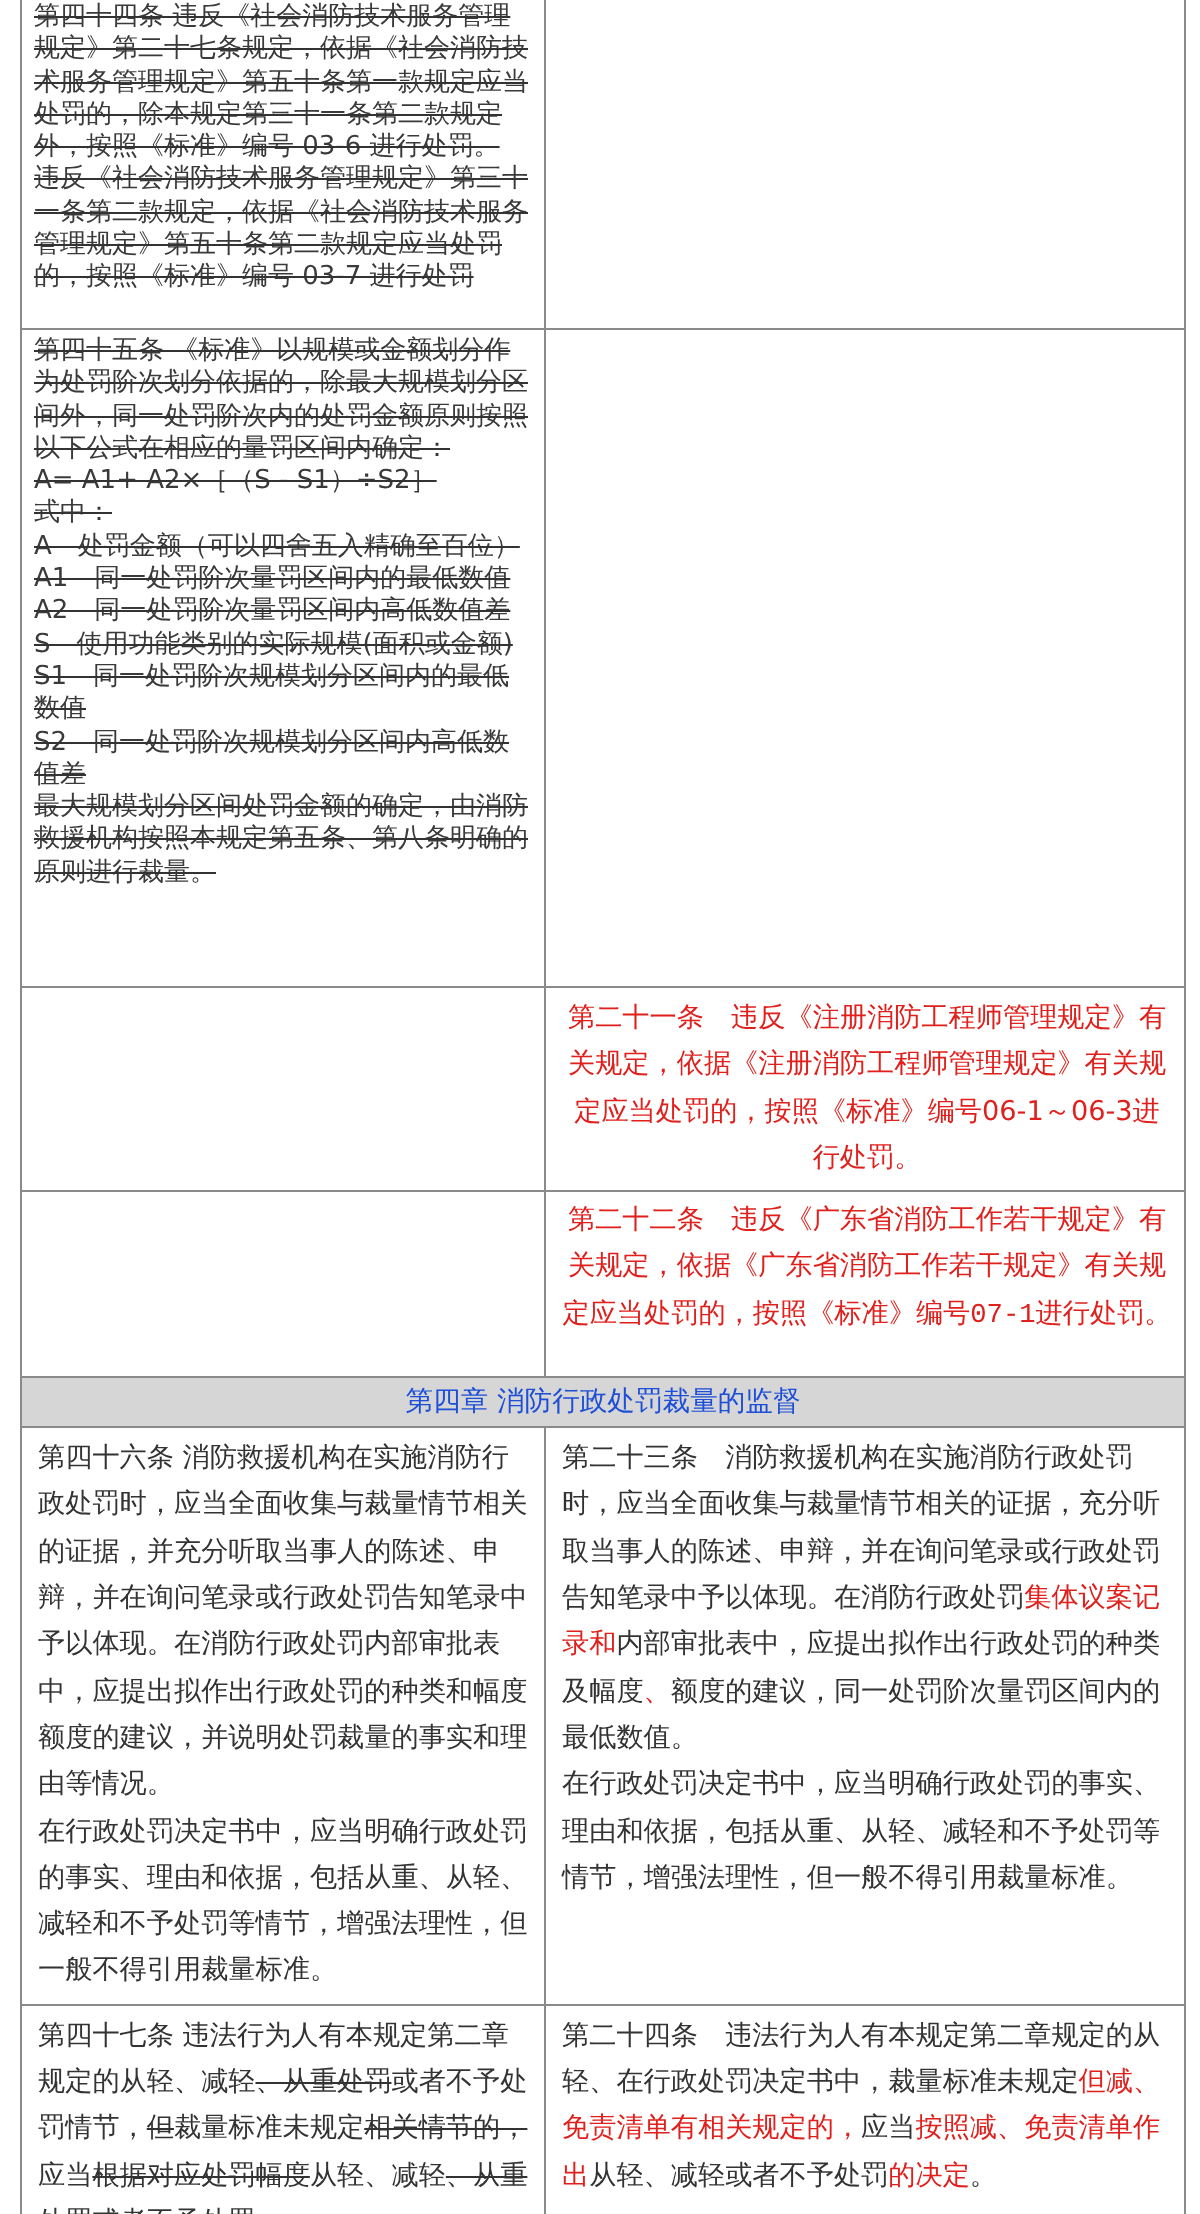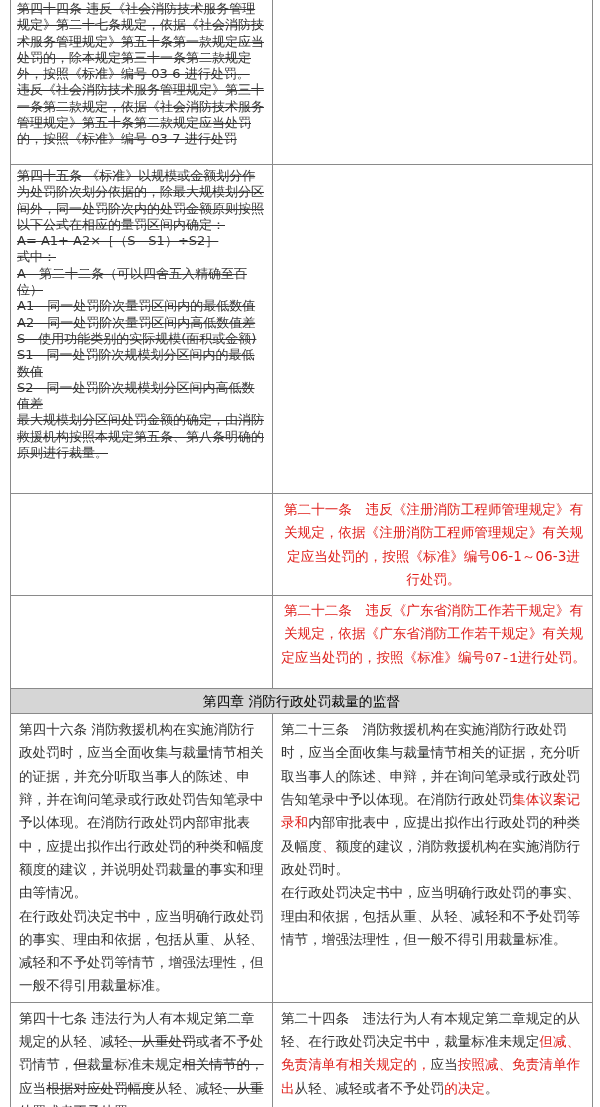--- a/index.html
+++ b/index.html
@@ -15,21 +15,21 @@
   .old { font-size: 13px; line-height: 16.3px; color: #3a3a3a; padding: 3px 6px 2px 6px !important; }
   .old p { margin: 0; }
   .strike { text-decoration: line-through; text-decoration-color: #333; text-decoration-thickness: 1px; }
 
   
   .norm { font-size: 13.6px; line-height: 23.3px; color: #333333; padding: 4px 6px 4px 8px !important; }
   .norm p { margin: 0; }
   .red { color: #e0201c; text-align: center; }
 
   .chapter { background: #d6d6d6; text-align: center; font-size: 13.8px; line-height: 24px;
-             height: 24px; color: #000000; padding: 0 !important; }
+             height: 24px; color: #1d4ed8; padding: 0 !important; }
   .empty { }
 </style>
 </head>
 <body>
 
 <table class="cmp">
   <colgroup>
       <col class="c1">
       <col class="c2">
     </colgroup>
@@ -41,21 +41,21 @@
       <p class="strike">违反《社会消防技术服务管理规定》第三十一条第二款规定，依据《社会消防技术服务管理规定》第五十条第二款规定应当处罚的，按照《标准》编号 03-7 进行处罚</p>
     </td>
     <td class="empty"></td>
   </tr>
 
   <tr style="height:329px;">
     <td class="old">
       <p class="strike">第四十五条 《标准》以规模或金额划分作为处罚阶次划分依据的，除最大规模划分区间外，同一处罚阶次内的处罚金额原则按照以下公式在相应的量罚区间内确定：</p>
       <p class="strike">A= A1+ A2×［（S - S1）÷S2］</p>
       <p class="strike">式中：</p>
-      <p class="strike">A—第二十二条（可以四舍五入精确至百位）</p>
+      <p class="strike">A—处罚金额（可以四舍五入精确至百位）</p>
       <p class="strike">A1—同一处罚阶次量罚区间内的最低数值</p>
       <p class="strike">A2—同一处罚阶次量罚区间内高低数值差</p>
       <p class="strike">S—使用功能类别的实际规模(面积或金额)</p>
       <p class="strike">S1—同一处罚阶次规模划分区间内的最低数值</p>
       <p class="strike">S2—同一处罚阶次规模划分区间内高低数值差</p>
       <p class="strike">最大规模划分区间处罚金额的确定，由消防救援机构按照本规定第五条、第八条明确的原则进行裁量。</p>
     </td>
     <td class="empty"></td>
   </tr>
 
@@ -76,21 +76,21 @@
   <tr>
     <td colspan="2" class="chapter">第四章 消防行政处罚裁量的监督</td>
   </tr>
 
   <tr style="height:279px;margin-top:40px;">
     <td class="norm">
       <p>第四十六条 消防救援机构在实施消防行政处罚时，应当全面收集与裁量情节相关的证据，并充分听取当事人的陈述、申辩，并在询问笔录或行政处罚告知笔录中予以体现。在消防行政处罚内部审批表中，应提出拟作出行政处罚的种类和幅度额度的建议，并说明处罚裁量的事实和理由等情况。</p>
       <p>在行政处罚决定书中，应当明确行政处罚的事实、理由和依据，包括从重、从轻、减轻和不予处罚等情节，增强法理性，但一般不得引用裁量标准。</p>
     </td>
     <td class="norm">
-      <p><span>第二十三条　消防救援机构在实施消防行政处罚时，应当全面收集与裁量情节相关的证据，充分听取当事人的陈述、申辩，并在询问笔录或行政处罚告知笔录中予以体现。在消防行政处罚</span><span class="red">集体议案记录和</span><span>内部审批表中，应提出拟作出行政处罚的种类及幅度</span><span class="red">、</span><span>额度的建议，消防救援机构在实施消防行政处罚时。</span></p>
+      <p><span>第二十三条　消防救援机构在实施消防行政处罚时，应当全面收集与裁量情节相关的证据，充分听取当事人的陈述、申辩，并在询问笔录或行政处罚告知笔录中予以体现。在消防行政处罚</span><span class="red">集体议案记录和</span><span>内部审批表中，应提出拟作出行政处罚的种类及幅度</span><span class="red">、</span><span>额度的建议，同一处罚阶次量罚区间内的最低数值。</span></p>
       <p>在行政处罚决定书中，应当明确行政处罚的事实、理由和依据，包括从重、从轻、减轻和不予处罚等情节，增强法理性，但一般不得引用裁量标准。</p>
     </td>
   </tr>
 
   <tr style="height:120px;">
     <td class="norm">
       <p><span>第四十七条 违法行为人有本规定第二章规定的从轻、减轻</span><span class="strike">、从重处罚</span><span>或者不予处罚情节，</span><span class="strike">但</span><span>裁量标准未规定</span><span class="strike">相关情节的，</span><span>应当</span><span class="strike">根据对应处罚幅度</span><span>从轻、减轻</span><span class="strike">、从重处罚</span><span>或者不予处罚。</span></p>
     </td>
     <td class="norm">
       <p><span>第二十四条　违法行为人有本规定第二章规定的从轻、在行政处罚决定书中，裁量标准未规定</span><span class="red">但减、免责清单有相关规定的，</span><span>应当</span><span class="red">按照减、免责清单作出</span><span>从轻、减轻或者不予处罚</span><span class="red">的决定</span><span>。</span></p>

